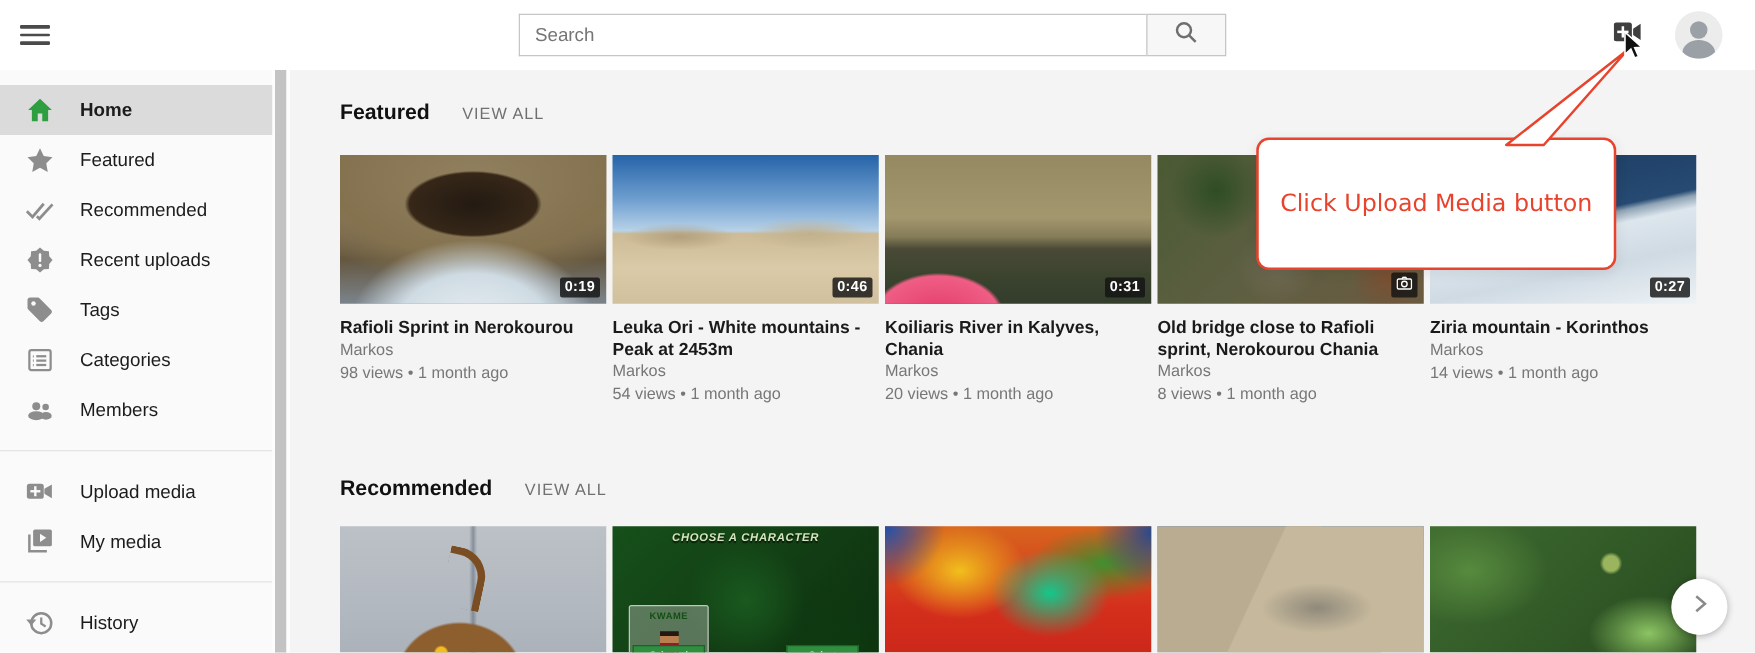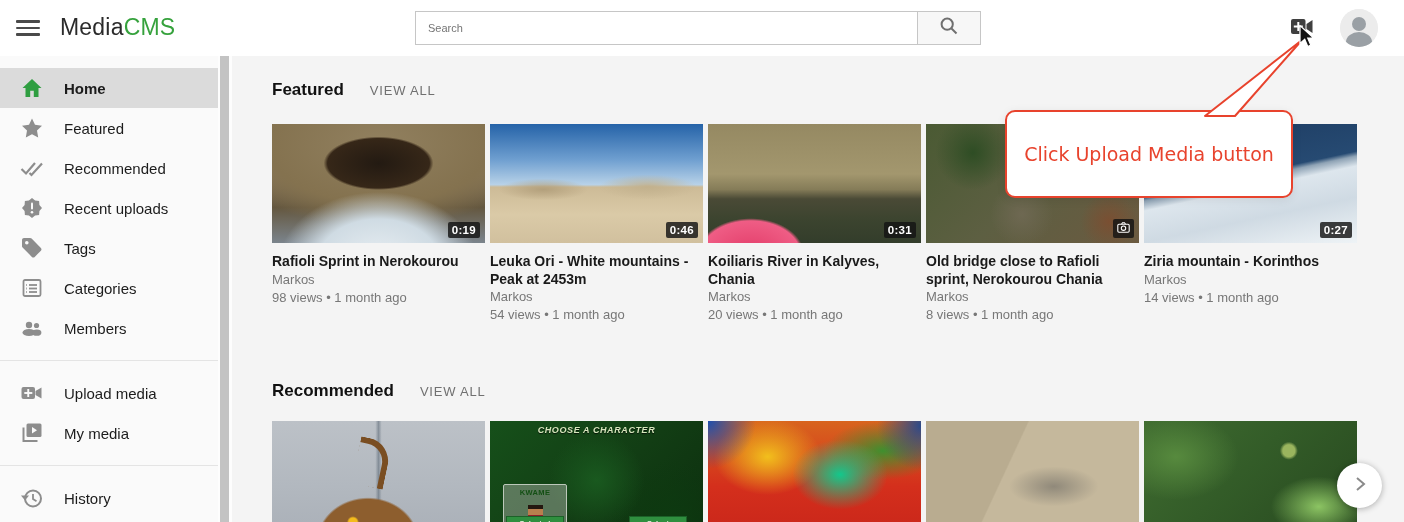--- a/index.html
+++ b/index.html
@@ -13,21 +13,21 @@
   .header { position:absolute; left:0; top:0; width:1404px; height:56px; background:#fff; z-index:20; }
   .hamburger { position:absolute; left:16px; top:17px; width:24px; height:22px; display:flex; flex-direction:column; justify-content:center; gap:4px; cursor:pointer; }
   .hamburger span { display:block; height:2.5px; background:#4a4a4a; border-radius:1px; }
   .logo { position:absolute; left:60px; top:14px; font-size:23px; letter-spacing:0.2px; cursor:pointer; }
   .logo .p1 { color:#2b2b2b; }
   .logo .p2 { color:#36a23d; }
 
   .searchwrap { position:absolute; left:415px; top:11px; display:flex; height:34px; }
   .searchwrap input {
     width:502px; height:34px; border:1px solid #c6c6c6; border-right:none; padding:0 12px;
-    font-size:11px; color:#333; outline:none; background:#fff; font-family:"Liberation Sans", sans-serif;
+    font-size:15px; color:#333; outline:none; background:#fff; font-family:"Liberation Sans", sans-serif;
   }
   .searchwrap input::placeholder { color:#757575; }
   .searchbtn { width:64px; height:34px; border:1px solid #c6c6c6; background:#f7f7f7; display:flex; align-items:center; justify-content:center; cursor:pointer; }
 
   .header-actions { position:absolute; right:26px; top:0; height:56px; display:flex; align-items:center; gap:26px; }
   .upl-btn { cursor:pointer; display:flex; }
   .avatar { width:38px; height:38px; border-radius:50%; overflow:hidden; background:#ececec; cursor:pointer; }
 
   
   .sidebar { position:absolute; left:0; top:56px; width:218px; bottom:0; background:#fafafa; z-index:10; padding-top:12px; }
@@ -126,40 +126,39 @@
   .game-panel.left { left:13px;margin-top:45px; } .game-panel.right { right:13px; }
   .game-name { text-align:center; font-size:7.5px; font-weight:bold; color:#134f13; margin-top:3px; letter-spacing:0.4px; }
   .sprite { width:15px; height:24px; margin:8px auto 0; }
   .sprite.kwame { background:linear-gradient(180deg,#241810 0% 15%, #b97f4e 15% 40%, #8f1f2a 40% 72%, #202020 72% 88%, #3a3a3a 88% 100%); }
   .sprite.yaa { background:linear-gradient(180deg,#d8b84a 0% 24%, #c8935e 24% 44%, #c03040 44% 70%, #dfdfe6 70% 85%, #8a5a3a 85% 100%); }
   .game-btn { position:absolute; top:95px; width:58px; height:14px; background:#2f8f3f; border:1px solid #1c6228;
     color:#eaf6e6; font-size:7.5px; font-weight:bold; text-align:center; line-height:13px; }
   .game-btn.left { left:16px; } .game-btn.right { right:16px; }
 
   
-  .callout { position:absolute; left:1005px; top:110px; width:288px; height:88px; background:#fff;
+  .callout { position:absolute; left:1005px; top:110px; width:288px; height:106px; background:#fff;
     border:2px solid #e8432d; border-radius:10px; z-index:50; display:flex; align-items:center;
     justify-content:center; box-shadow:0 2px 10px rgba(0,0,0,0.08); }
   .callout-text { color:#e8432d; font-size:19px; font-family:"DejaVu Sans", sans-serif; }
   .beak { position:absolute; left:1180px; top:34px; z-index:51; }
   .cursor { position:absolute; left:1299px; top:25px; z-index:60; }
   .nextbtn { position:absolute; left:1337px; top:463px; width:45px; height:45px; border-radius:50%;
     background:#fff; box-shadow:0 1px 6px rgba(0,0,0,0.3); z-index:40; display:flex; align-items:center;
     justify-content:center; cursor:pointer; }
 </style>
 </head>
 <body>
 
 <div class="header">
   <div class="hamburger">
       <span></span>
       <span></span>
       <span></span>
     </div>
-  <div class="logo"><span class="p1">Media</span><span class="p2">CMS</span></div>
 
   <div class="searchwrap">
     <input type="text" placeholder="Search" style="">
     <div class="searchbtn">
       <span>
         <svg width="20" height="20" viewBox="0 0 20 20">
             <circle cx="8.2" cy="8.2" r="5.6" fill="none" stroke="#6f6f6f" stroke-width="2"></circle>
             <line x1="12.5" y1="12.5" x2="17.5" y2="17.5" stroke="#6f6f6f" stroke-width="2"></line>
           </svg>
       </span>

